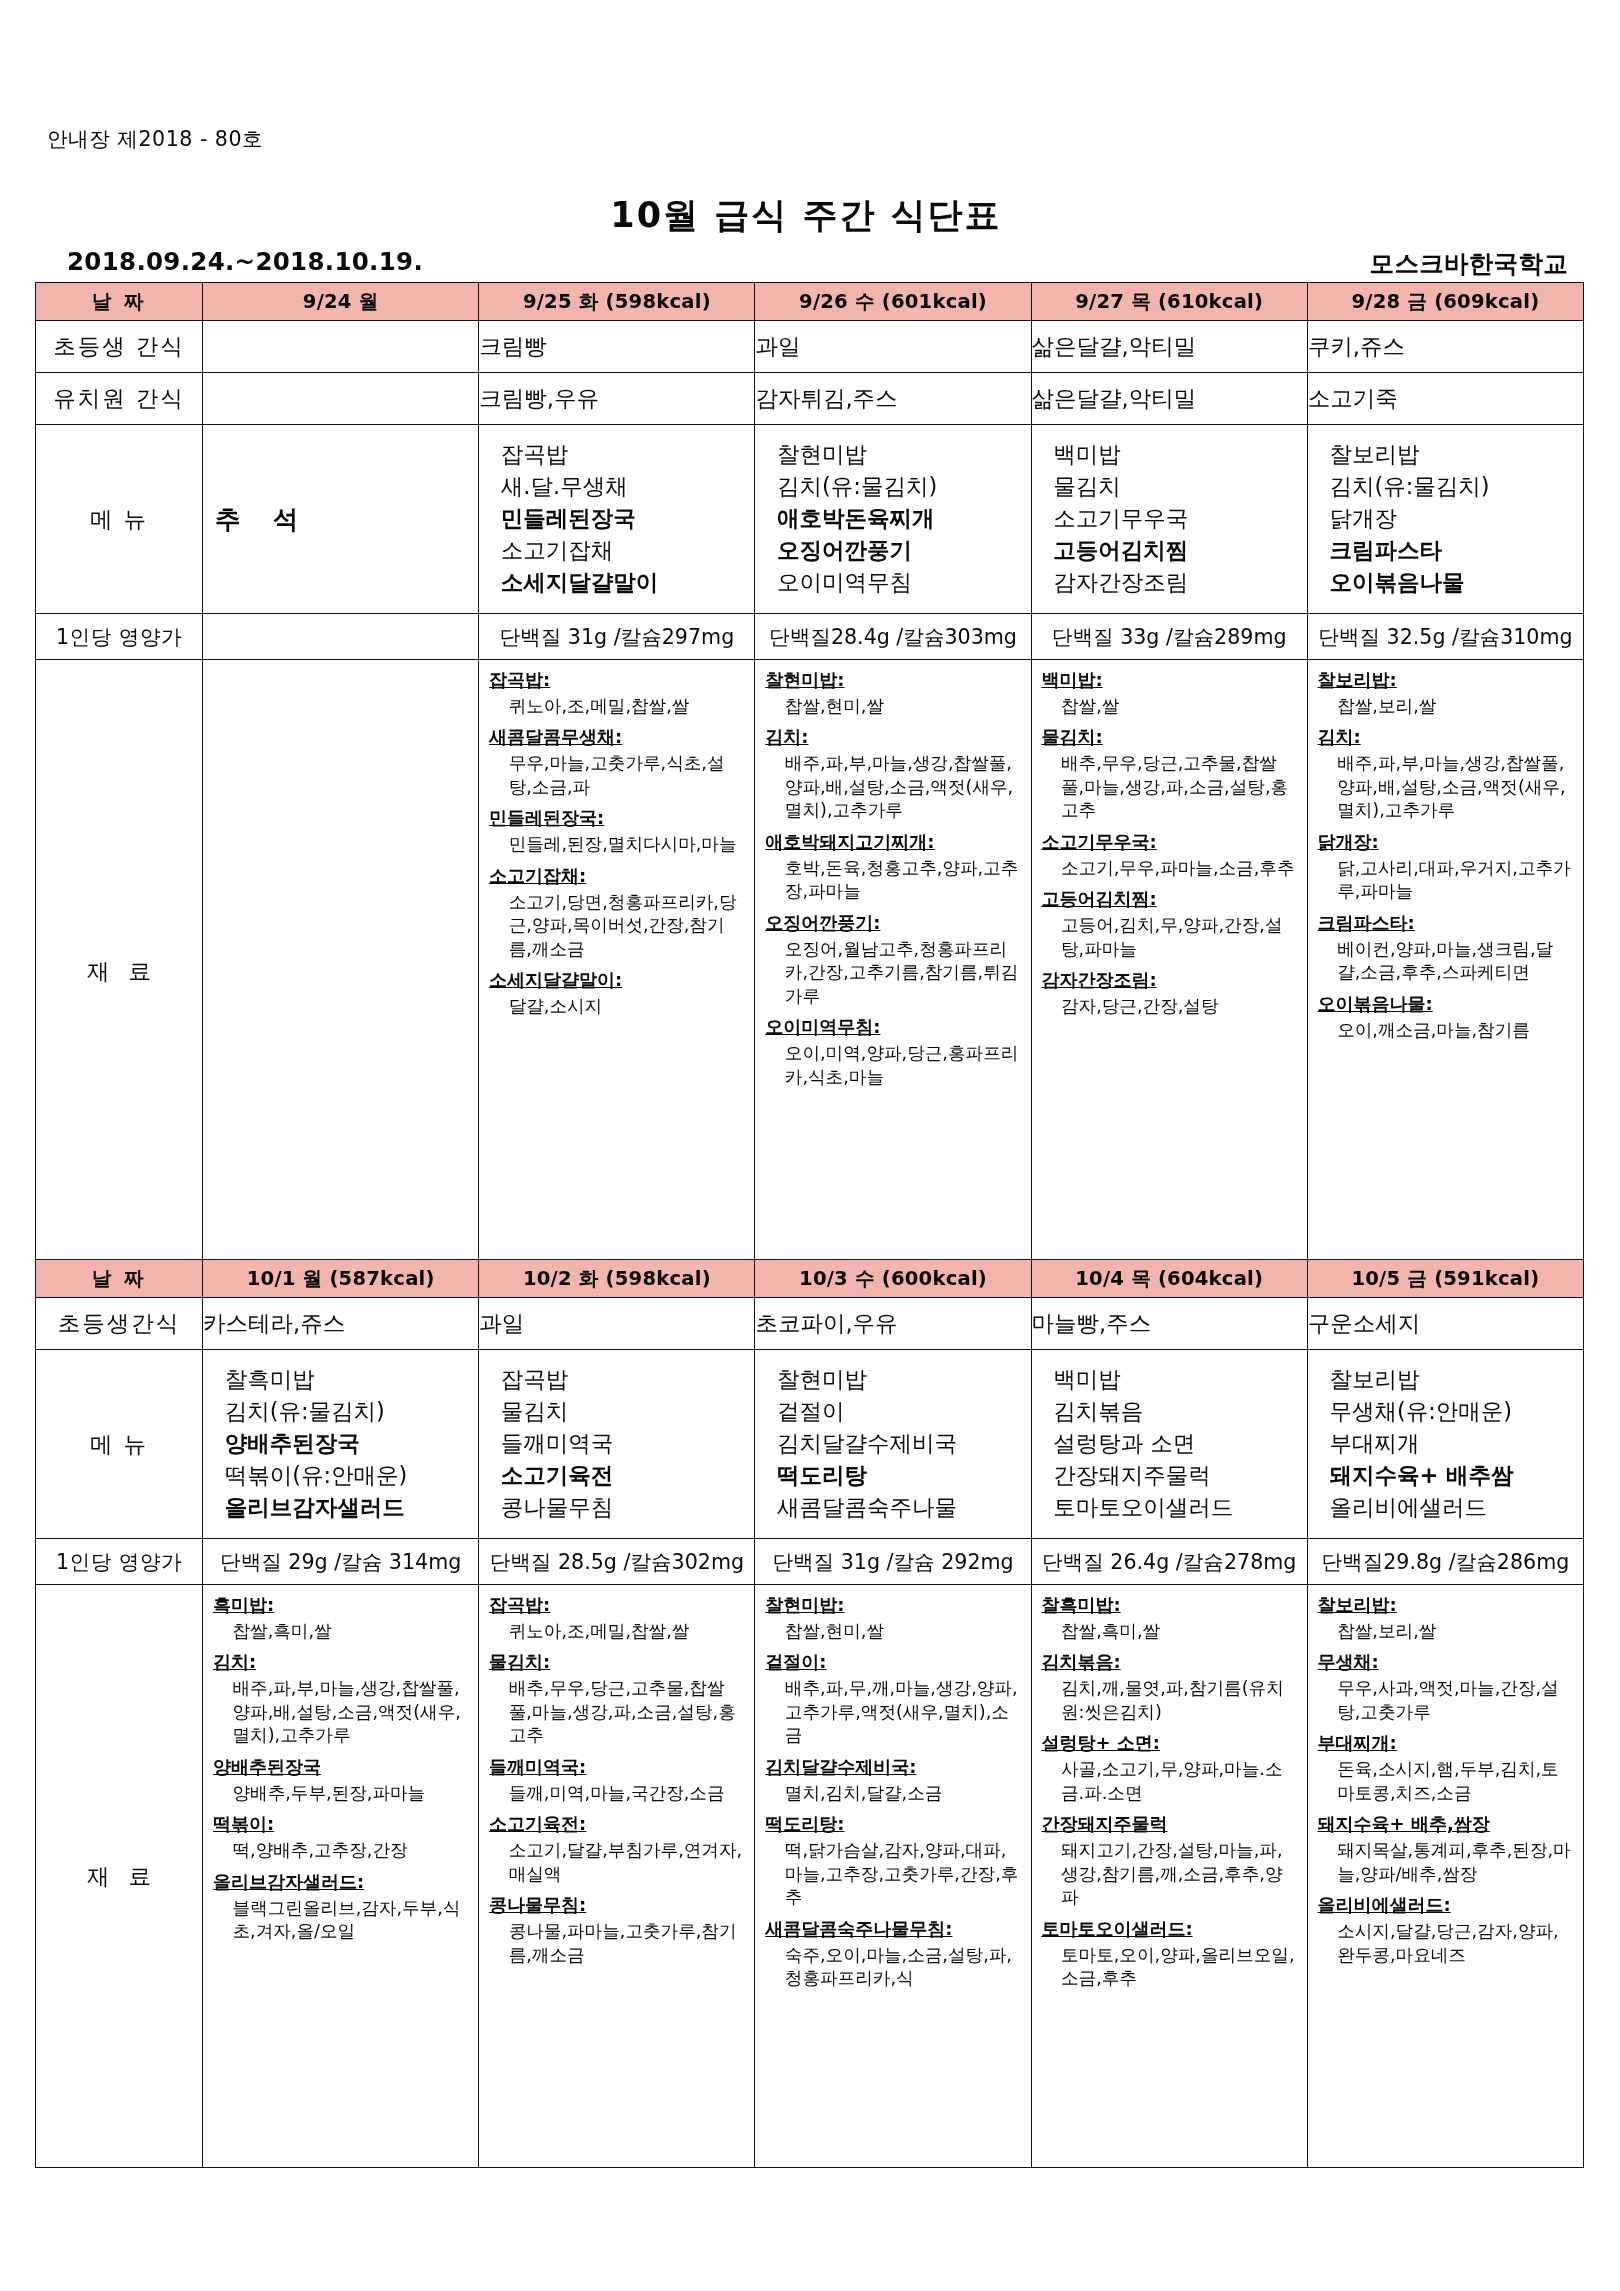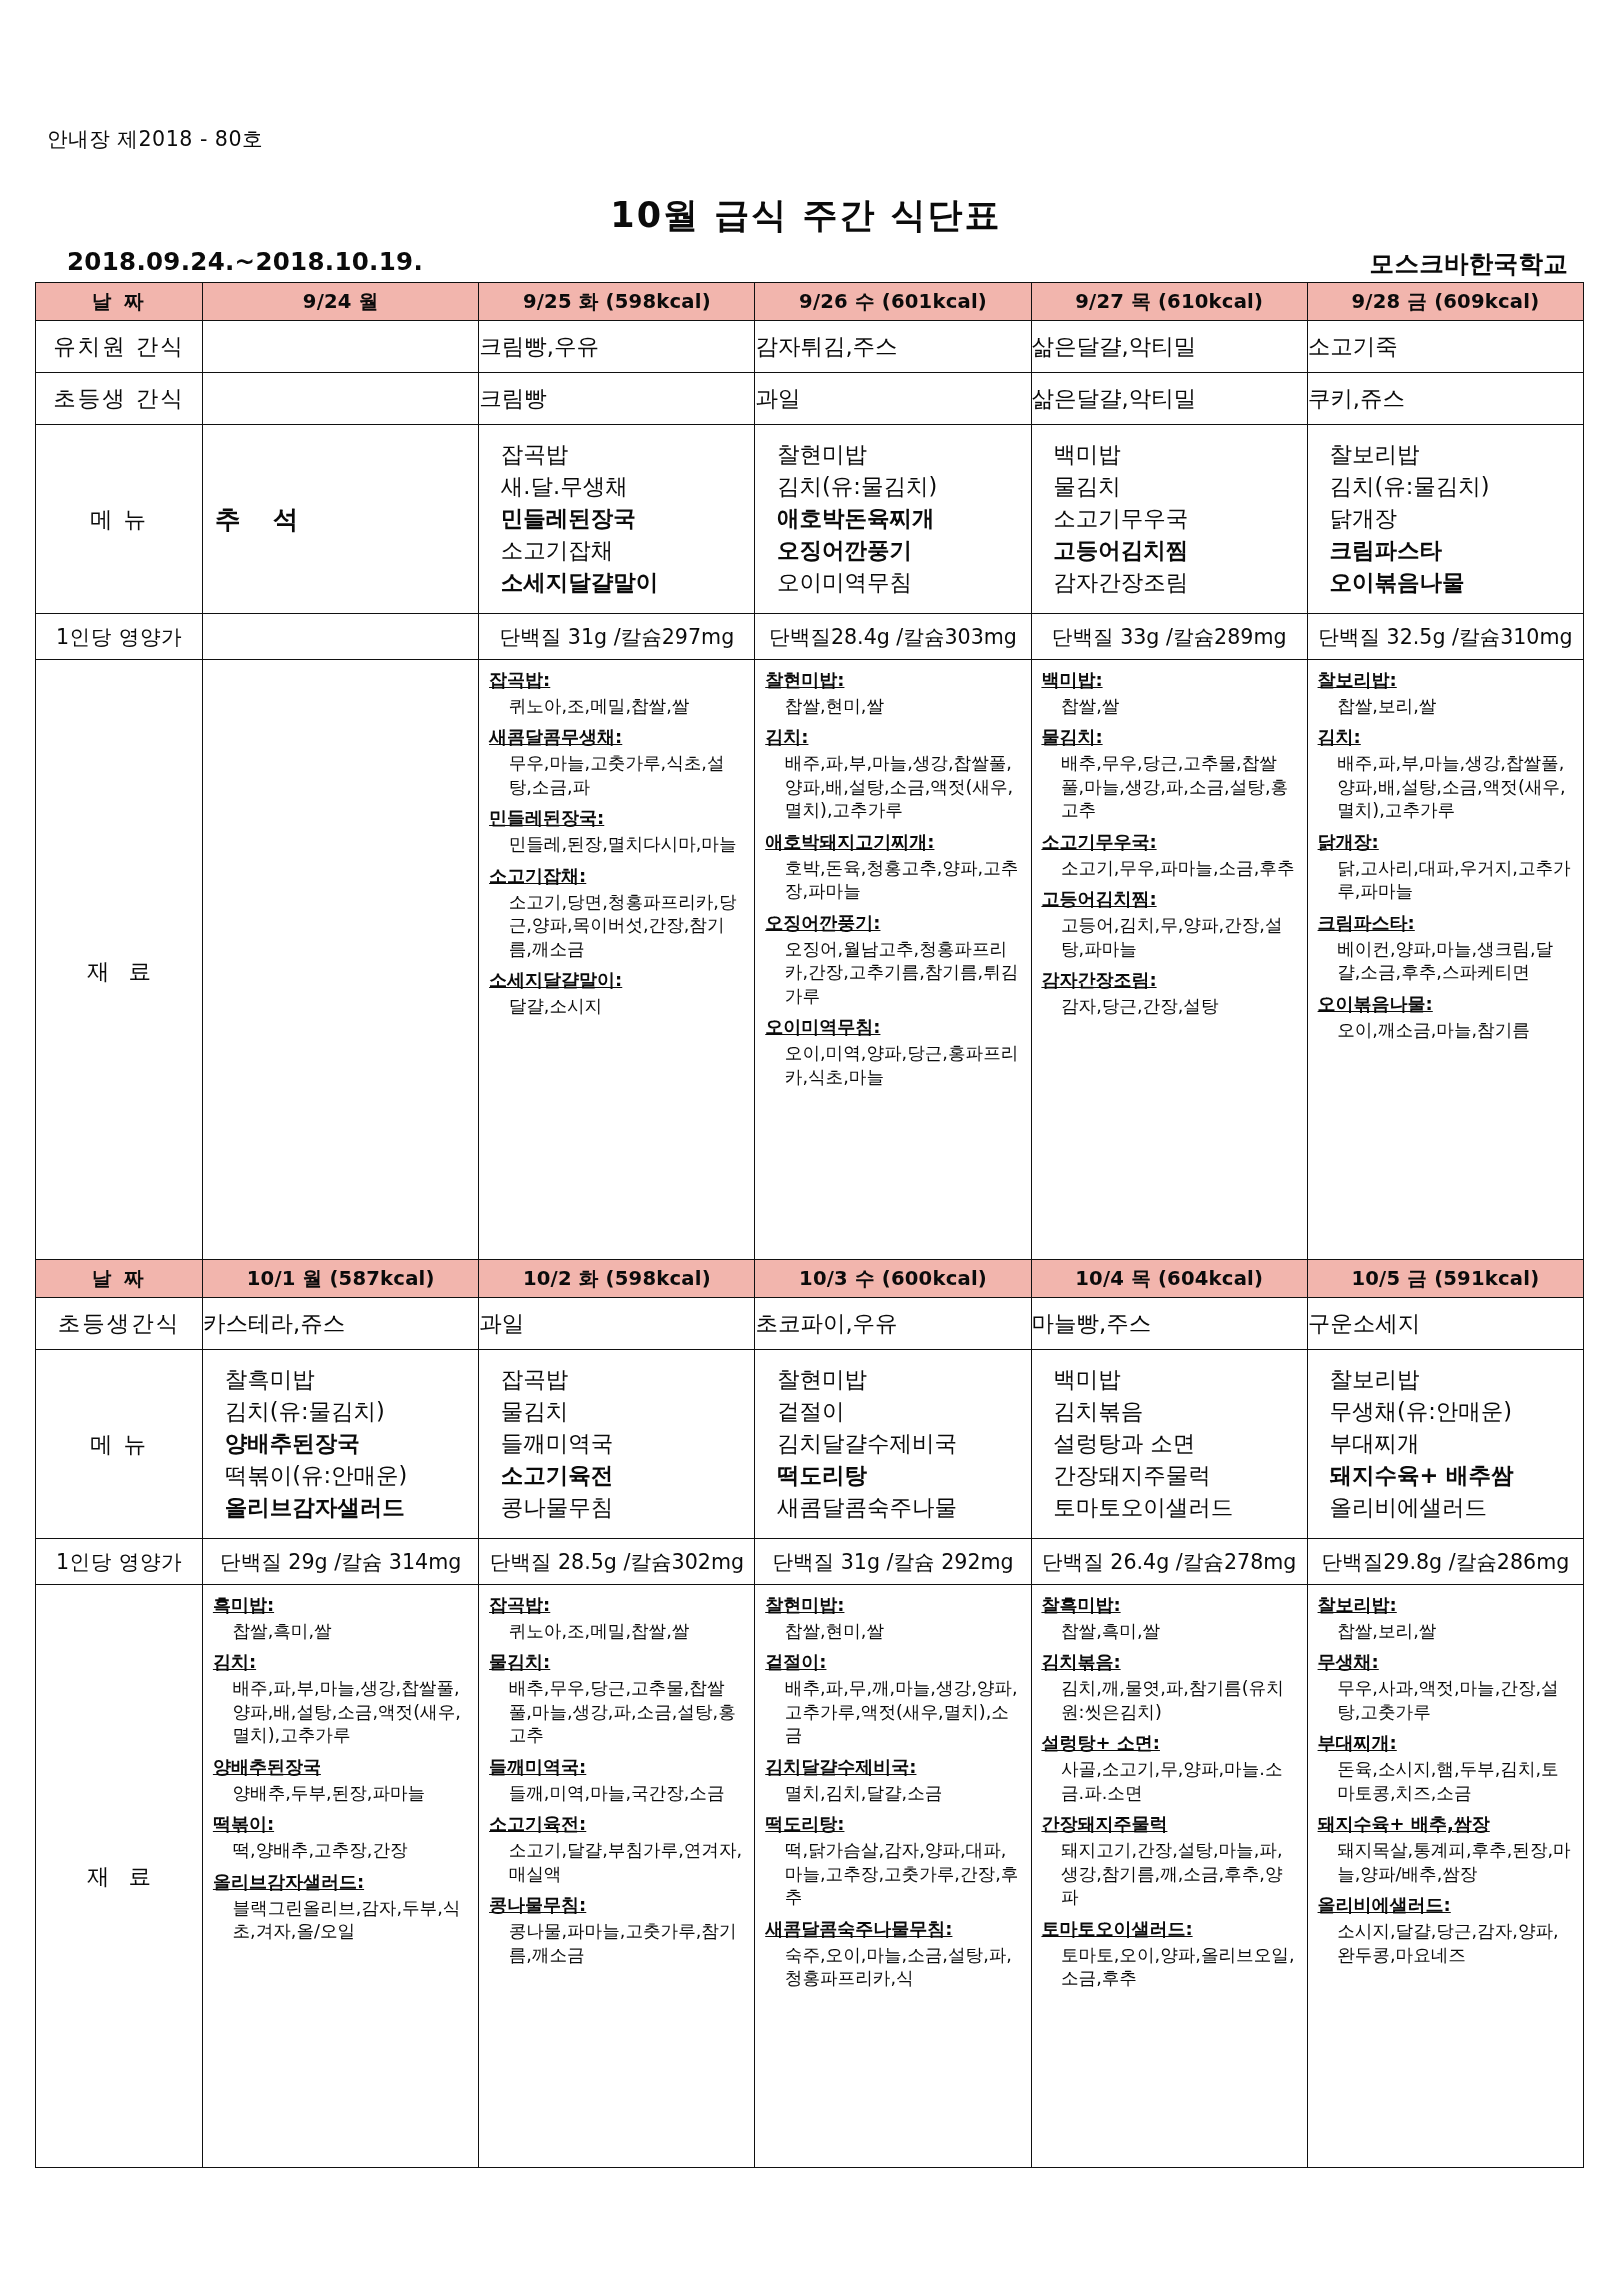--- a/index.html
+++ b/index.html
@@ -198,34 +198,34 @@
     <tbody>
       <tr class="head-row">
         <td class="label-cell">날 짜</td>
         <td>9/24 월</td>
         <td>9/25 화 (598kcal)</td>
         <td>9/26 수 (601kcal)</td>
         <td>9/27 목 (610kcal)</td>
         <td>9/28 금 (609kcal)</td>
       </tr>
       <tr class="snack-row">
+        <td class="label-cell">초등생 간식</td>
+        <td class="val-cell"></td>
+        <td class="val-cell">크림빵</td>
+        <td class="val-cell">과일</td>
+        <td class="val-cell">삶은달걀,악티밀</td>
+        <td class="val-cell">쿠키,쥬스</td>
+      </tr>
+      <tr class="snack-row">
         <td class="label-cell">유치원 간식</td>
         <td class="val-cell"></td>
         <td class="val-cell">크림빵,우유</td>
         <td class="val-cell">감자튀김,주스</td>
         <td class="val-cell">삶은달걀,악티밀</td>
         <td class="val-cell">소고기죽</td>
-      </tr>
-      <tr class="snack-row">
-        <td class="label-cell">초등생 간식</td>
-        <td class="val-cell"></td>
-        <td class="val-cell">크림빵</td>
-        <td class="val-cell">과일</td>
-        <td class="val-cell">삶은달걀,악티밀</td>
-        <td class="val-cell">쿠키,쥬스</td>
       </tr>
       <tr class="menu-row">
         <td class="label-cell">메 뉴</td>
         <td class="holiday-cell">추 석</td>
         <td>
             <div class="menu-list">
               <div>잡곡밥</div>
               <div>새.달.무생채</div>
               <div class="bold">민들레된장국</div>
               <div>소고기잡채</div>

